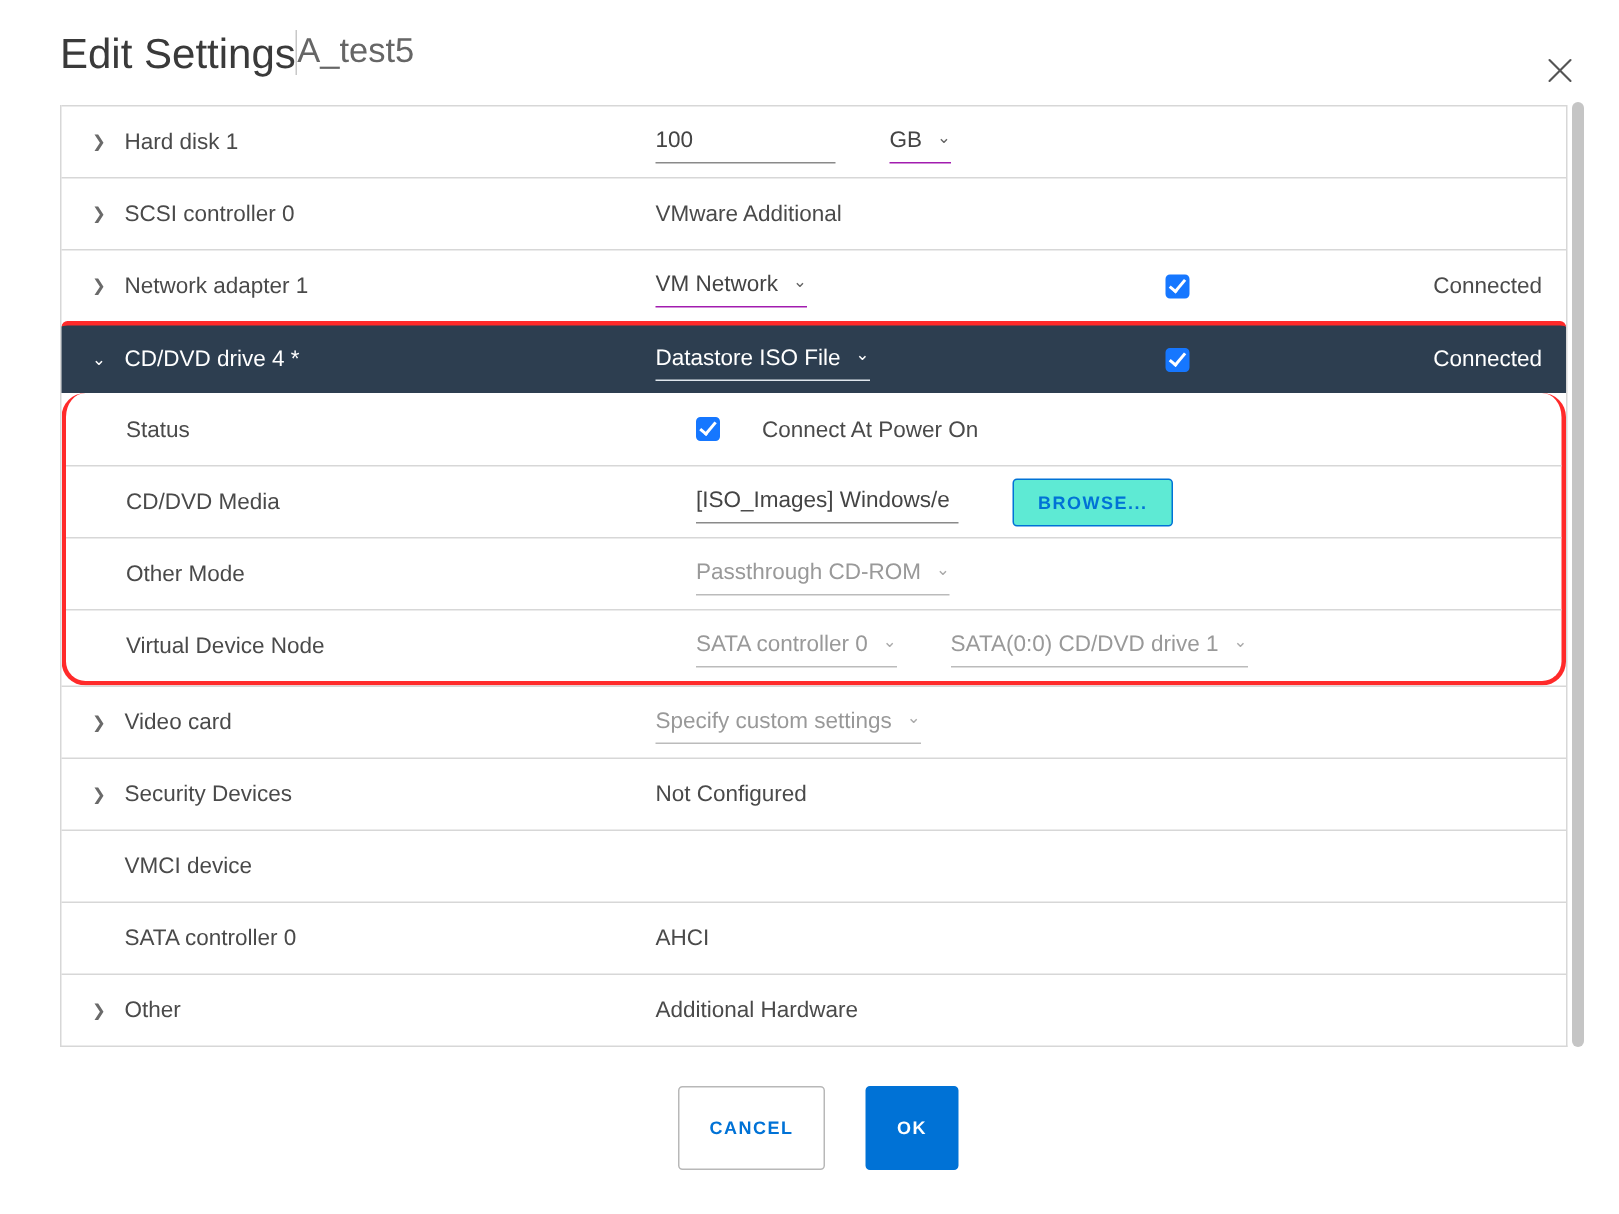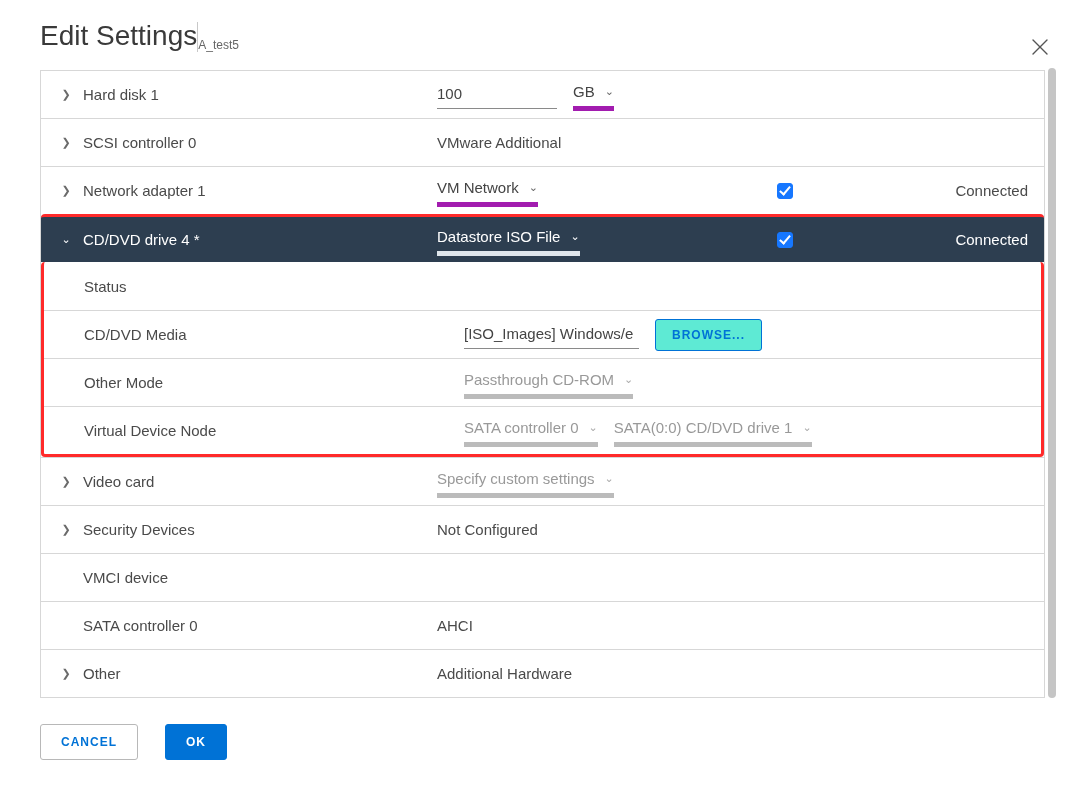--- a/index.html
+++ b/index.html
@@ -1,48 +1,48 @@
 <!DOCTYPE html>
 <html><head>
 <meta charset="utf-8">
 <style>
   html,body{margin:0;padding:0;font-family:"Segoe UI",Arial,sans-serif;background:#fff;color:#2b2b2b}
   .xicon{stroke:#555;stroke-width:1.4;stroke-linecap:round}
   .dialog{width:1079px;height:809px;position:relative;box-sizing:border-box;padding:20px 20px 0 40px}
-  .header{display:flex;align-items:flex-end;padding-bottom:10px}
+  .header{display:flex;align-items:flex-start;padding-bottom:10px}
   .title{font-size:28px;font-weight:400;color:#3a3a3a}
   .vbar{width:1px;height:30px;background:#c8c8c8}
-  .subtitle{font-size:12px;color:#666}
+  .subtitle{font-size:23px;color:#666}
   .closebtn{position:absolute;right:30px;top:38px;cursor:pointer}
   .body{border:1px solid #d7d7d7;border-top:none;margin-top:8px}
   .row{display:flex;align-items:center;min-height:48px;border-top:1px solid #d7d7d7;padding:0 16px;box-sizing:border-box;font-size:15px;color:#4a4a4a}
   .toggle{width:18px;display:flex;justify-content:center;color:#6a6a6a;font-size:11px}
   .label{flex:0 0 380px;display:flex;align-items:center;gap:8px}
-  .ctrl{flex:0 0 340px;display:flex;align-items:center;gap:16px}
+  .ctrl{flex:0 0 340px;display:flex;align-items:center;gap:36px}
   .tail{flex:1;display:flex;align-items:center;justify-content:space-between;gap:8px}
   .uin{border:none;border-bottom:1px solid #8a8a8a;font-size:15px;padding:4px 0 6px;background:transparent;color:#444}
   .uin::placeholder{color:#888}
-  .usel{display:inline-flex;align-items:center;gap:10px;border-bottom:5px solid #a21caf;padding:4px 0 6px;color:#444;font-size:15px;cursor:pointer}
+  .usel{display:inline-flex;gap:10px;border-bottom:1px solid #a21caf;padding:4px 0 6px;color:#444;font-size:15px;cursor:pointer}
   .usel.dis{color:#999;border-bottom-color:#bbb;cursor:default}
   .caret{font-size:11px;color:#666}
   .caret.dis{color:#aaa}
   .chk{appearance:none;width:16px;height:16px;border:1px solid #888;border-radius:3px;margin:0;position:relative;cursor:pointer}
   .chk:checked{background:#1677ff;border-color:#1677ff}
   .chk:checked::after{content:"";position:absolute;left:4px;top:0px;width:4px;height:9px;border:solid #fff;border-width:0 2px 2px 0;transform:rotate(40deg)}
-  .highlight{border:3px solid #ff2a2a;border-radius:4px;border-top:none}
+  .highlight{border:3px solid #ff2a2a;border-radius:16px;border-top:none}
   .hdr-dark{background:#2d3e50;color:#fff;border-top:3px solid #ff2a2a;border-radius:4px 4px 0 0}
   .hdr-dark .usel{color:#fff;border-bottom-color:#dfe6ec}
   .hdr-dark .caret{color:#fff}
   .hdr-dark .toggle{color:#fff}
   .sublabel{padding-left:24px}
   .btn{letter-spacing:1px;font-size:12px;font-weight:600;padding:8px 16px;border-radius:3px;cursor:pointer}
   .btn-outline{border:1px solid #0072d6;background:#5eead4;color:#0072d6}
-  .btn-primary{border:1px solid #0072d6;background:#0072d6;color:#fff;padding:10px 20px}
+  .btn-primary{border:1px solid #0072d6;background:#0072d6;color:#fff;padding:20px 20px}
   .btn-cancel{border:1px solid #b8b8b8;background:#fff;color:#0072d6;padding:10px 20px}
-  .footer{display:flex;justify-content:flex-start;gap:27px;padding:26px 8px 0 0}
+  .footer{display:flex;justify-content:center;gap:27px;padding:26px 8px 0 0}
   .outer{display:flex}
   .scrollgutter{width:14px;display:flex;align-items:flex-start;justify-content:center}
   .scrollthumb{width:8px;background:#c5c5c5;border-radius:5px;height:630px;margin-top:6px}
   .hdr-dark .label{color:#fff}
 </style>
 </head>
 <body>
 
 <div class="dialog">
 
@@ -118,20 +118,24 @@
         <span>Connected</span>
       </div>
     </div>
 
     <div class="highlight">
 
       <div class="row" style="border-top:none">
         <div class="label sublabel">
               <span>Status</span>
             </div>
+        <div class="ctrl">
+          <input type="checkbox" class="chk" checked="" style="">
+          <span style="margin-left:-8px">Connect At Power On</span>
+        </div>
       </div>
 
       <div class="row">
         <div class="label sublabel">
               <span>CD/DVD Media</span>
             </div>
         <div class="ctrl">
           <input class="uin" style="width: 175px;" value="[ISO_Images] Windows/e">
           <button class="btn btn-outline">BROWSE...</button>
         </div>

